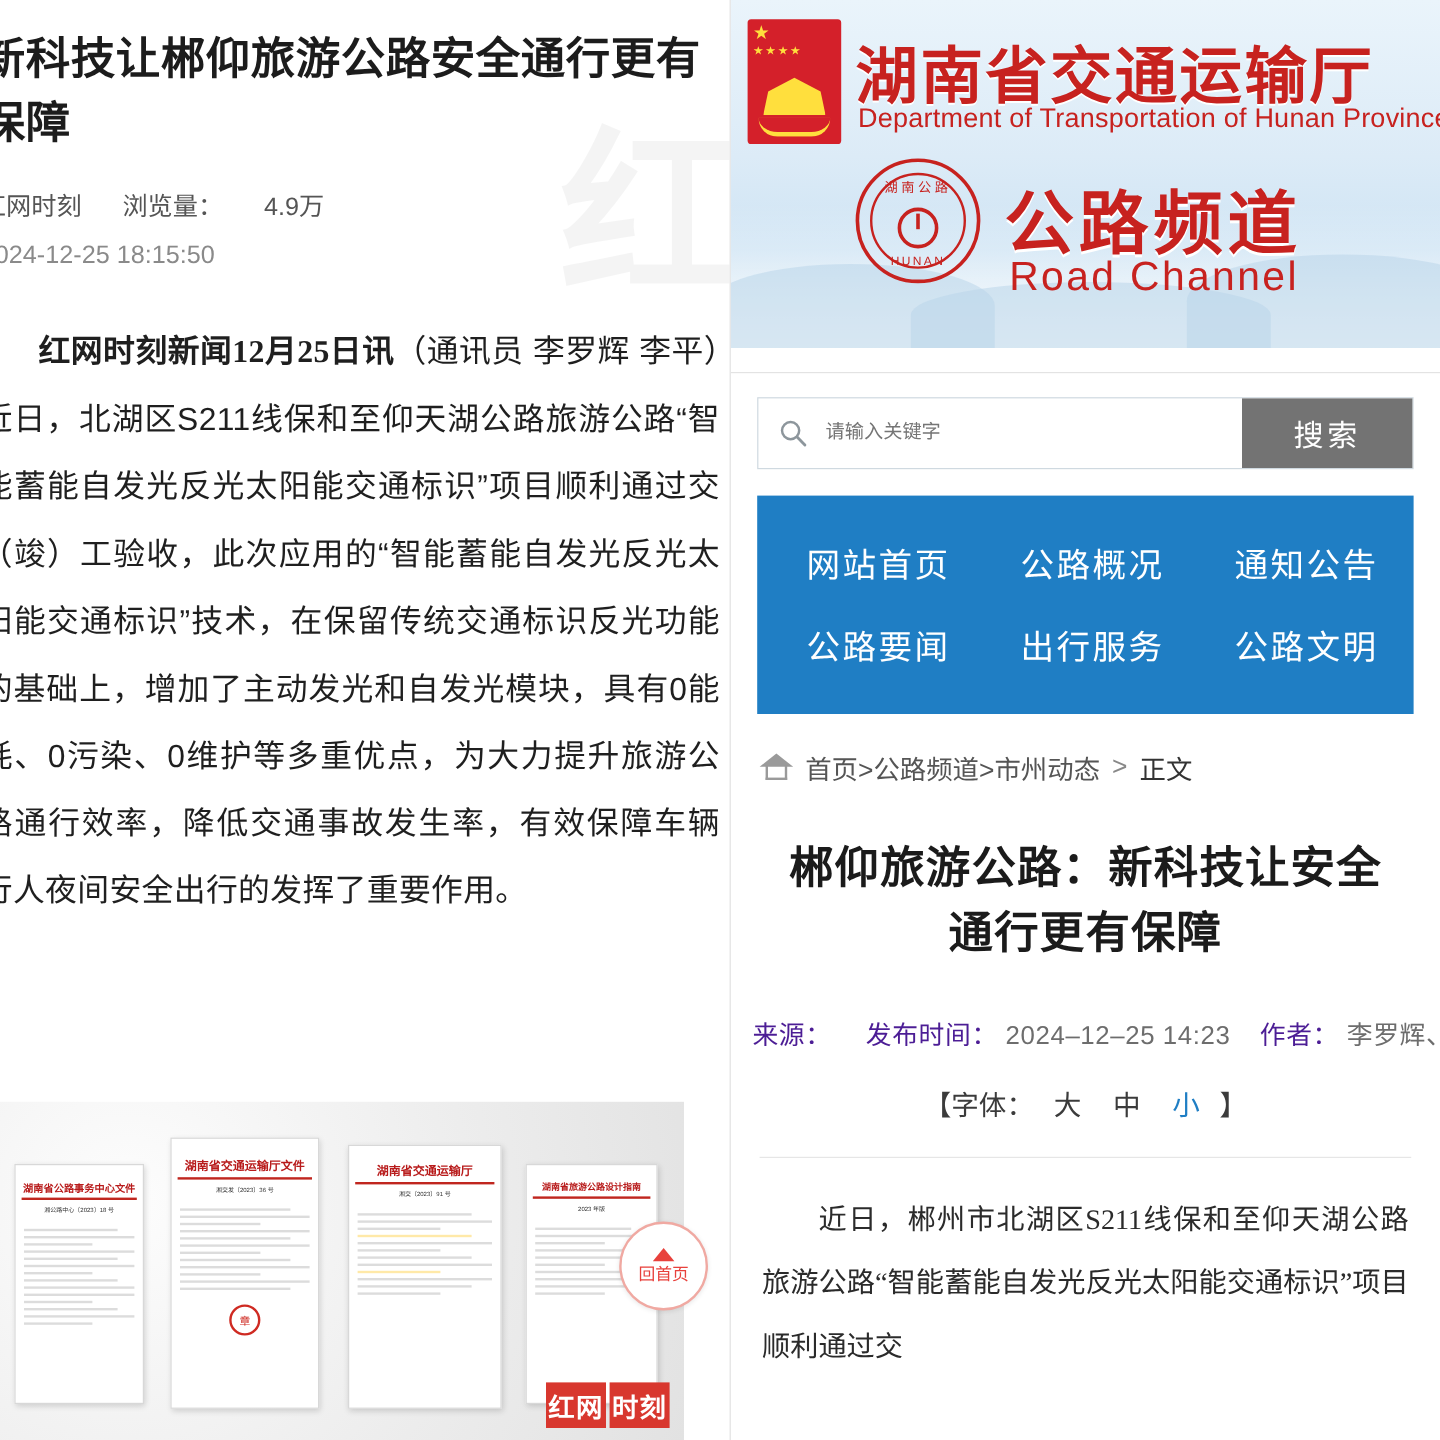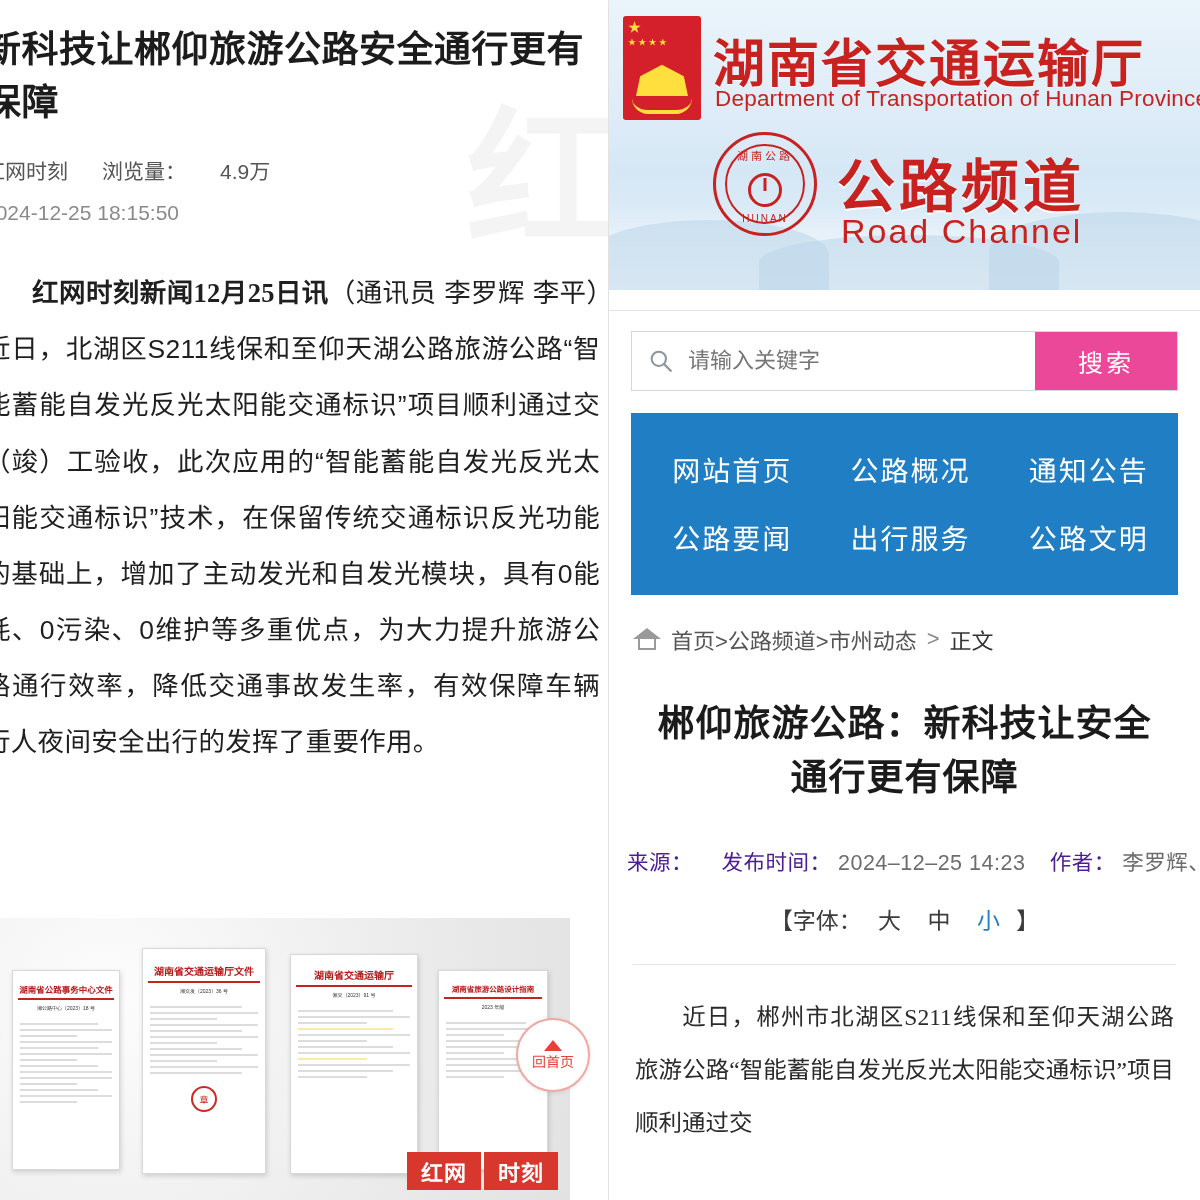--- a/index.html
+++ b/index.html
@@ -126,21 +126,21 @@
   .fakelines i.m { width: 85%; }
   .yellowhl { background: #ffe9a8 !important; height: 5px; }
 
   .logo-badge {
     position: absolute;
     right: 12px; bottom: 10px;
     display: flex; align-items: center; gap: 3px;
   }
   .logo-badge .lb1, .logo-badge .lb2 {
     color: #fff; font-weight: bold; font-size: 22px;
-    padding: 3px 14px; letter-spacing: 1px;
+    padding: 3px 2px; letter-spacing: 1px;
   }
   .logo-badge .lb1 { background: #d8372e; }
   .logo-badge .lb2 { background: #d8372e; }
 
   .back-top {
     position: absolute;
     right: 18px; bottom: 108px;
     width: 74px; height: 74px;
     border-radius: 50%;
     background: #ffffff;
@@ -272,27 +272,27 @@
     margin: 20px 22px 0 22px;
     height: 60px;
     border: 1px solid #cfd9e0;
     background: #fff;
   }
   .search-input-wrap {
     flex: 1; display: flex; align-items: center; gap: 12px; padding: 0 16px;
   }
   .search-input {
     border: 0; outline: 0; flex: 1;
-    font-size: 22px; color: #9aa3a9;
+    font-size: 16px; color: #9aa3a9;
     font-family: Liberation Serif, serif;
     background: transparent;
   }
   .search-btn {
     width: 142px;
-    background: #ec4899;
+    background: #737373;
     color: #fff; border: 0;
     font-size: 25px; letter-spacing: 3px;
     font-family: "Liberation Sans", sans-serif;
     cursor: pointer;
   }
   .hr-thin { height: 1px; background: #e3e3e3; margin: 20px 0 0 0; }
 
   
   .nav-block {
     margin: 22px 22px 0 22px;

